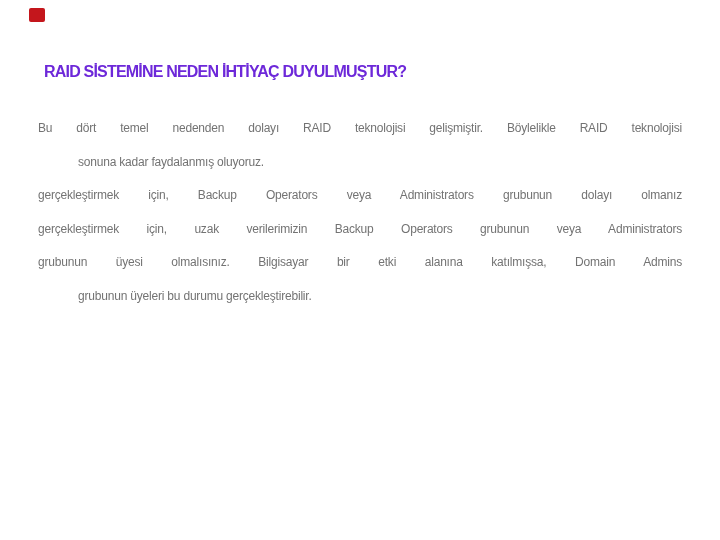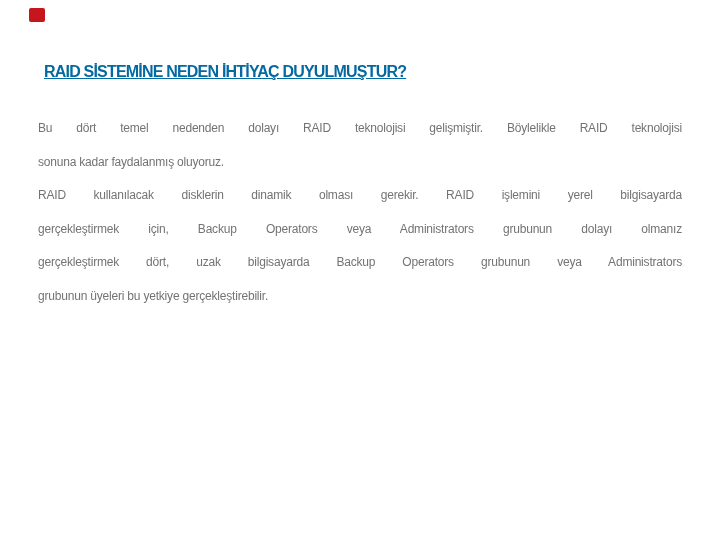--- a/index.html
+++ b/index.html
@@ -26,23 +26,22 @@
     border-radius: 2px;
   }
   .slide-title {
     position: absolute;
     left: 44px;
     top: 63px;
     width: 640px;
     font-size: 16px;
     font-weight: bold;
     letter-spacing: -0.8px;
-    color: #0369a1;
+    color: #6d28d9;
     white-space: nowrap;
-    text-decoration: underline;
   }
   .body-text {
     position: absolute;
     left: 38px;
     top: 112px;
     width: 644px;
     font-size: 12px;
     letter-spacing: -0.2px;
     color: #737373;
   }
@@ -53,33 +52,34 @@
   .line {
     height: 33.5px;
     line-height: 33.5px;
     text-align: justify;
     text-align-last: justify;
     overflow: hidden;
   }
   .line-last {
     text-align: left;
     text-align-last: left;
+    margin-left: 40px;
   }
 </style>
 </head>
 <body>
 
 <div class="slide">
   <div class="red-marker"></div>
   <div class="slide-title">RAID SİSTEMİNE NEDEN İHTİYAÇ DUYULMUŞTUR?</div>
   <div class="body-text">
       <div class="paragraph">
         <div class="line">Bu dört temel nedenden dolayı RAID teknolojisi gelişmiştir. Böylelikle RAID teknolojisi</div>
         <div class="line line-last">sonuna kadar faydalanmış oluyoruz.</div>
       </div>
       <div class="paragraph">
-        <div class="line">RAID kullanılacak disklerin dinamik olması gerekir. RAID işlemini yerel bilgisayarda</div>
         <div class="line">gerçekleştirmek için, Backup Operators veya Administrators grubunun dolayı olmanız</div>
-        <div class="line">gerçekleştirmek dört, uzak bilgisayarda Backup Operators grubunun veya Administrators</div>
-        <div class="line line-last">grubunun üyeleri bu yetkiye gerçekleştirebilir.</div>
+        <div class="line">gerçekleştirmek için, uzak verilerimizin Backup Operators grubunun veya Administrators</div>
+        <div class="line">grubunun üyesi olmalısınız. Bilgisayar bir etki alanına katılmışsa, Domain Admins</div>
+        <div class="line line-last">grubunun üyeleri bu durumu gerçekleştirebilir.</div>
       </div>
     </div>
 </div>
 
 </body></html>

